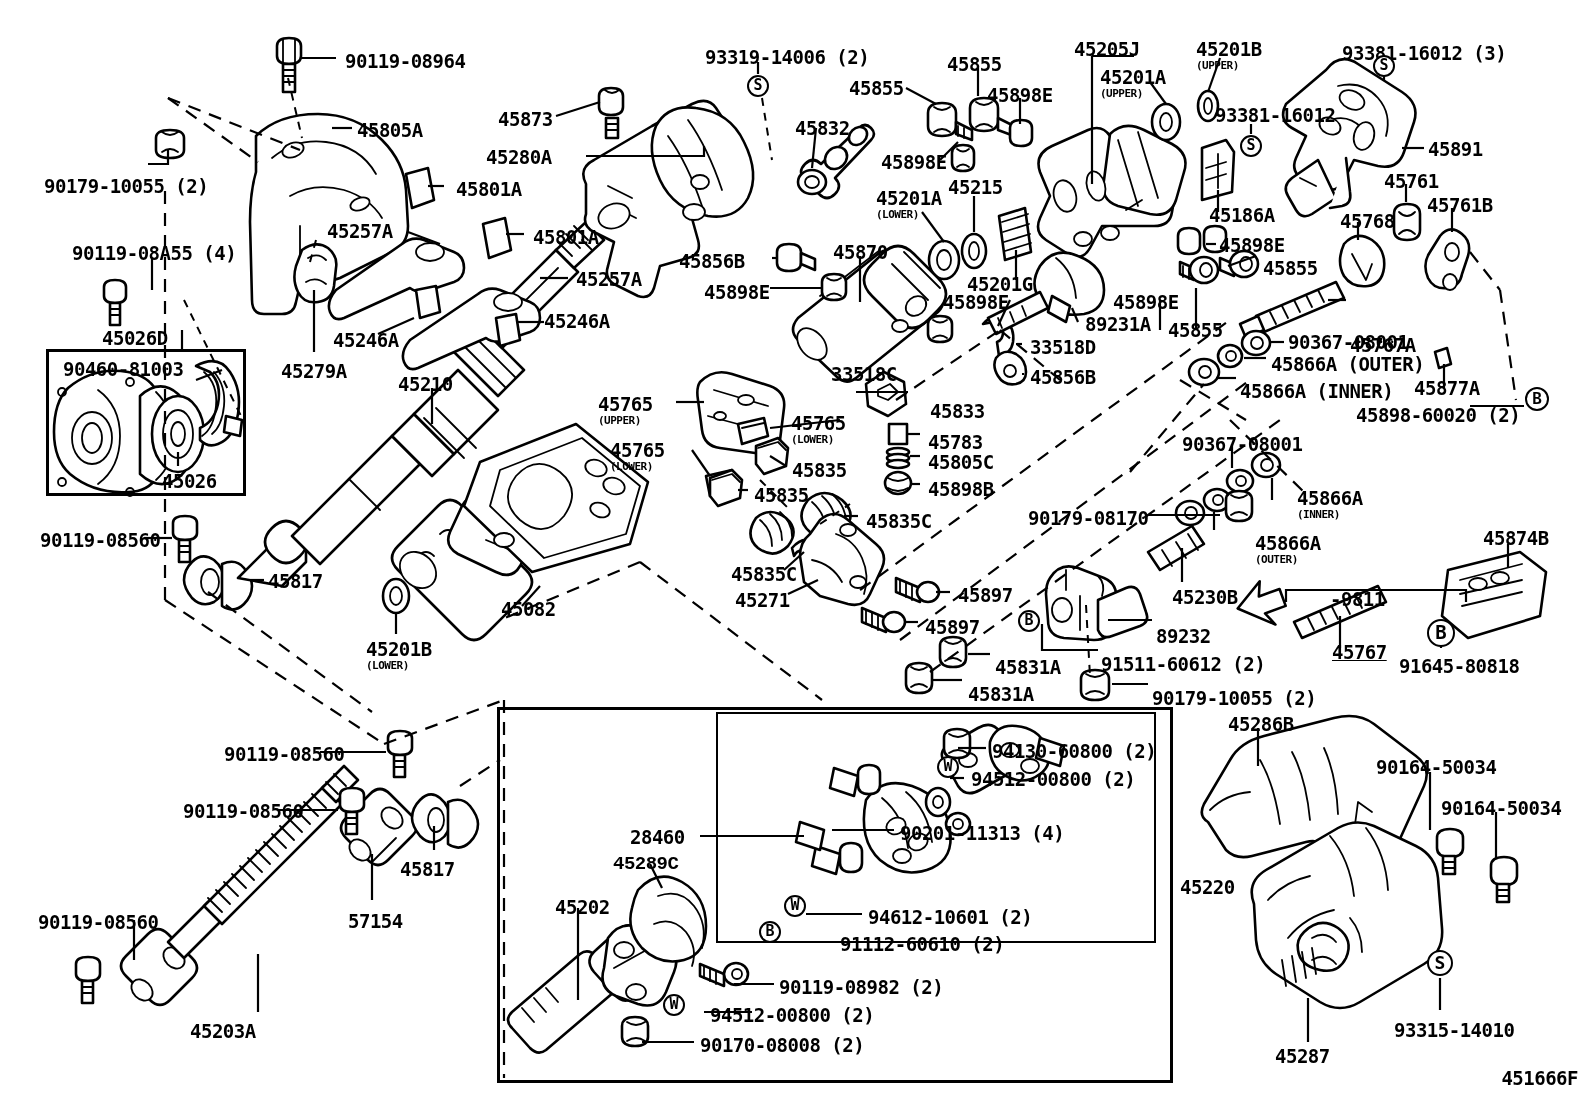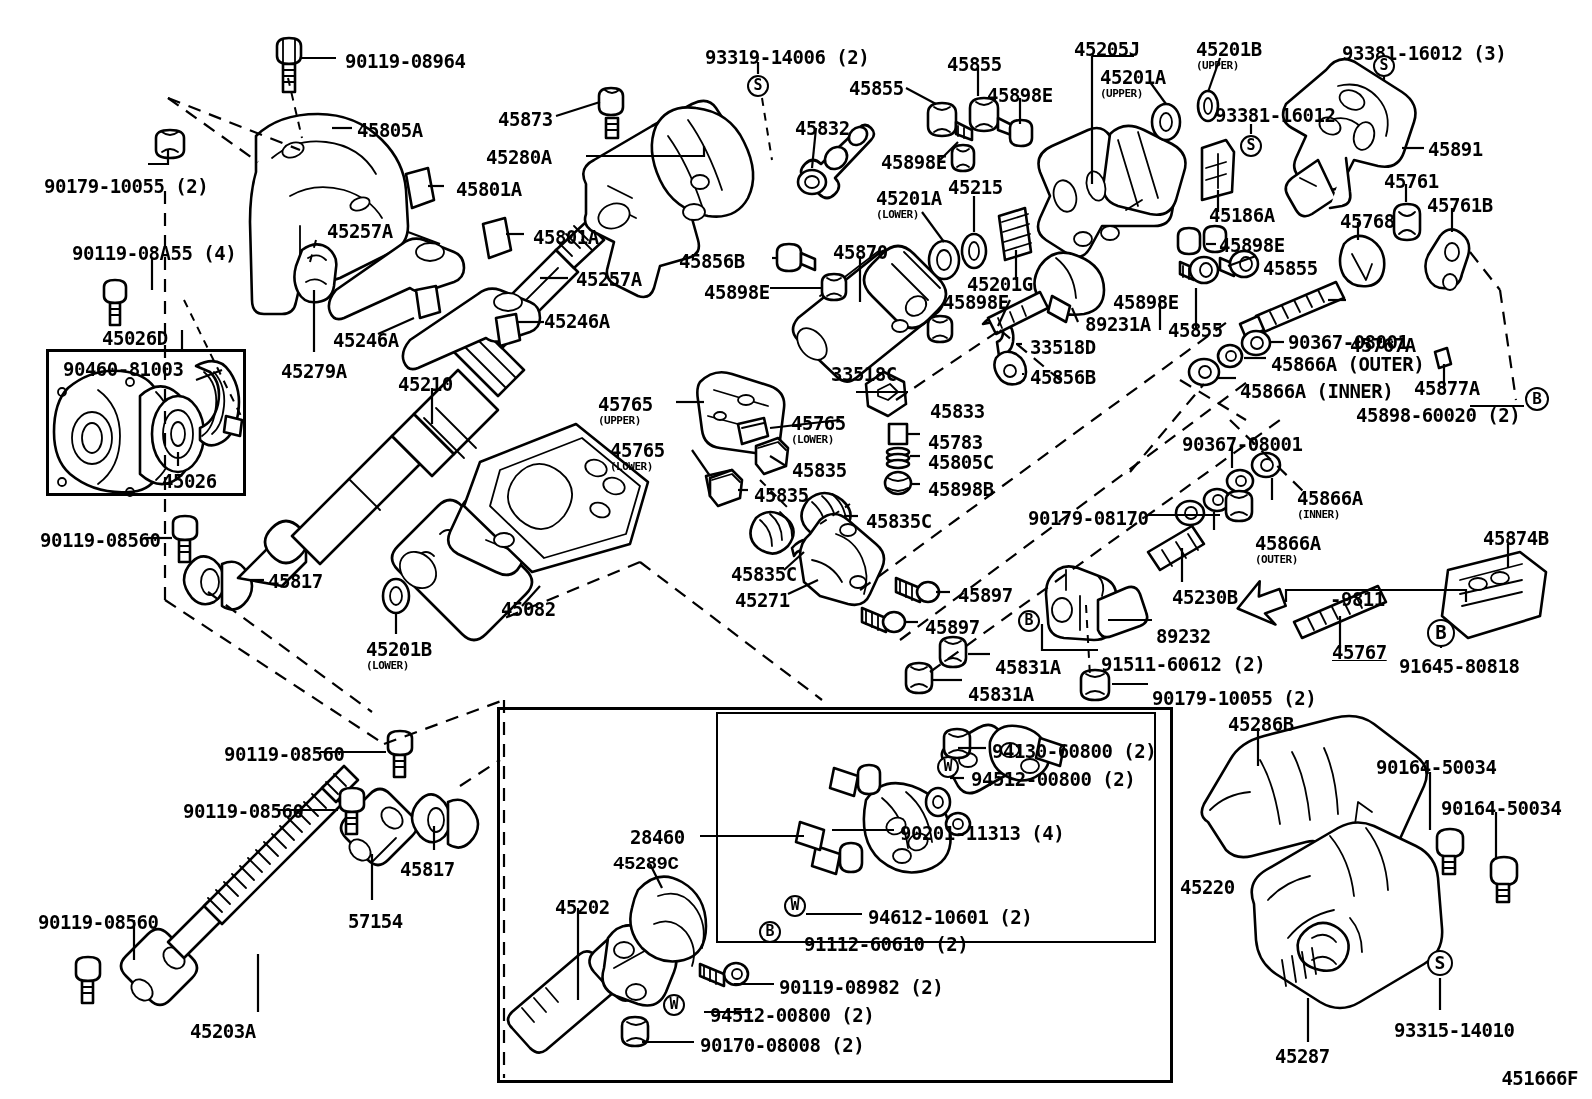--- a/index.html
+++ b/index.html
@@ -868,21 +868,21 @@
       <div class="lbl" style="left: 400px; top: 860px;"><span>45817</span></div>
       <div class="lbl" style="left: 348px; top: 912px;"><span>57154</span></div>
       <div class="lbl" style="left: 190px; top: 1022px;"><span>45203A</span></div>
       <div class="lbl" style="left: 630px; top: 828px;"><span>28460</span></div>
       <div class="lbl" style="left: 613px; top: 855px; font-family: Liberation Mono, monospace;"><span>45289C</span></div>
       <div class="lbl" style="left: 555px; top: 898px;"><span>45202</span></div>
       <div class="lbl" style="left: 992px; top: 742px;"><span>94130-60800 (2)</span></div>
       <div class="lbl" style="left: 971px; top: 770px;"><span>94512-00800 (2)</span></div>
       <div class="lbl" style="left: 900px; top: 824px;"><span>90201-11313 (4)</span></div>
       <div class="lbl" style="left: 868px; top: 908px;"><span>94612-10601 (2)</span></div>
-      <div class="lbl" style="left: 804px; top: 935px;"><span>91112-60610 (2)</span></div>
+      <div class="lbl" style="left: 840px; top: 935px;"><span>91112-60610 (2)</span></div>
       <div class="lbl" style="left: 779px; top: 978px;"><span>90119-08982 (2)</span></div>
       <div class="lbl" style="left: 710px; top: 1006px;"><span>94512-00800 (2)</span></div>
       <div class="lbl" style="left: 700px; top: 1036px;"><span>90170-08008 (2)</span></div>
       <div class="lbl" style="left: 1180px; top: 878px;"><span>45220</span></div>
       <div class="lbl" style="left: 1228px; top: 715px;"><span>45286B</span></div>
       <div class="lbl" style="left: 1376px; top: 758px;"><span>90164-50034</span></div>
       <div class="lbl" style="left: 1441px; top: 799px;"><span>90164-50034</span></div>
       <div class="lbl" style="left: 1394px; top: 1021px;"><span>93315-14010</span></div>
       <div class="lbl" style="left: 1275px; top: 1047px;"><span>45287</span></div>
     </div>

